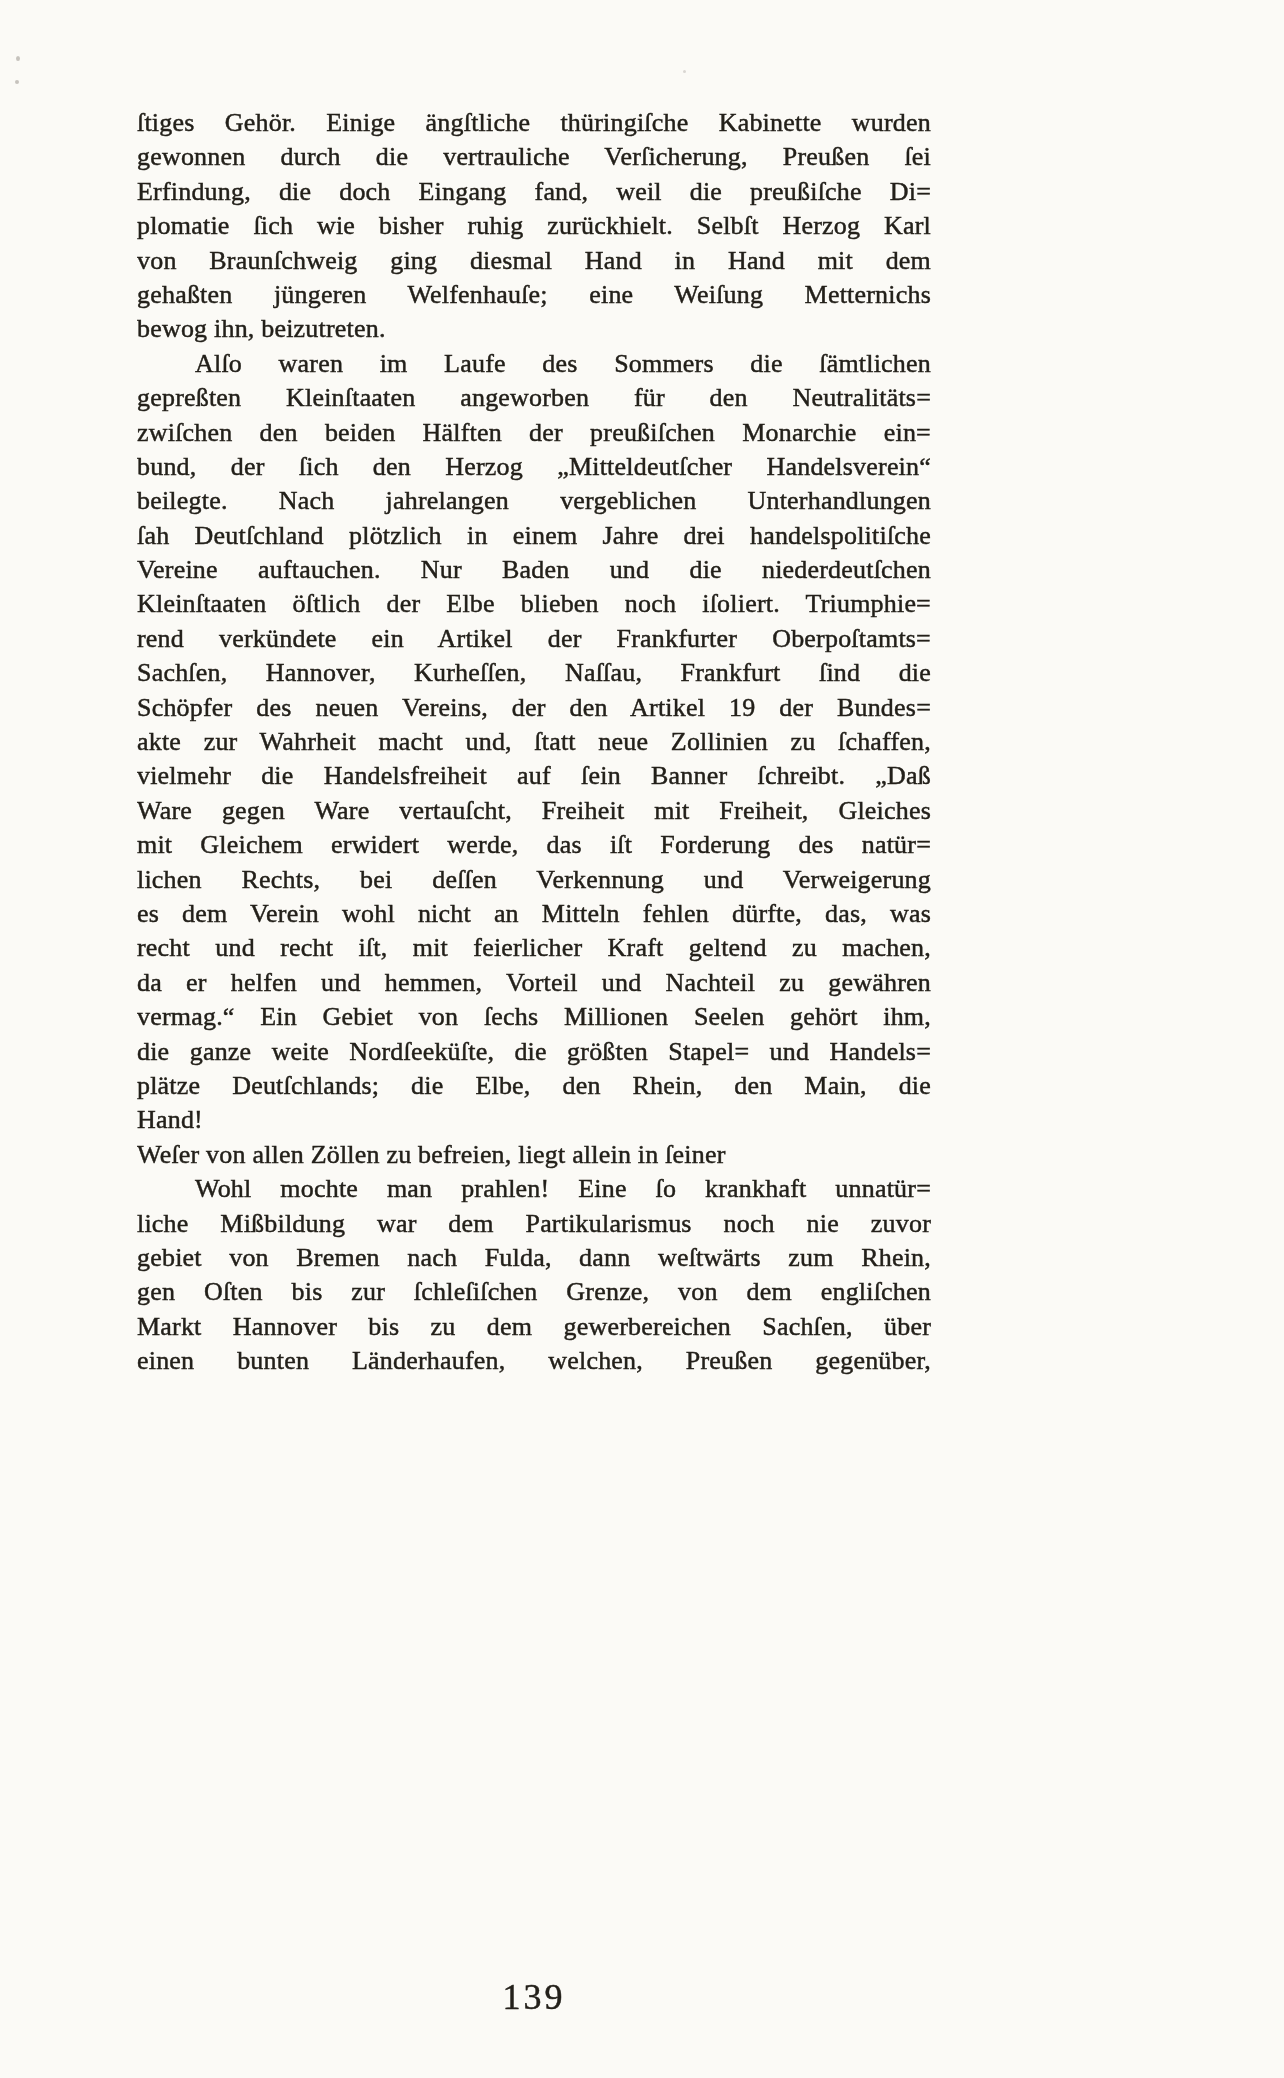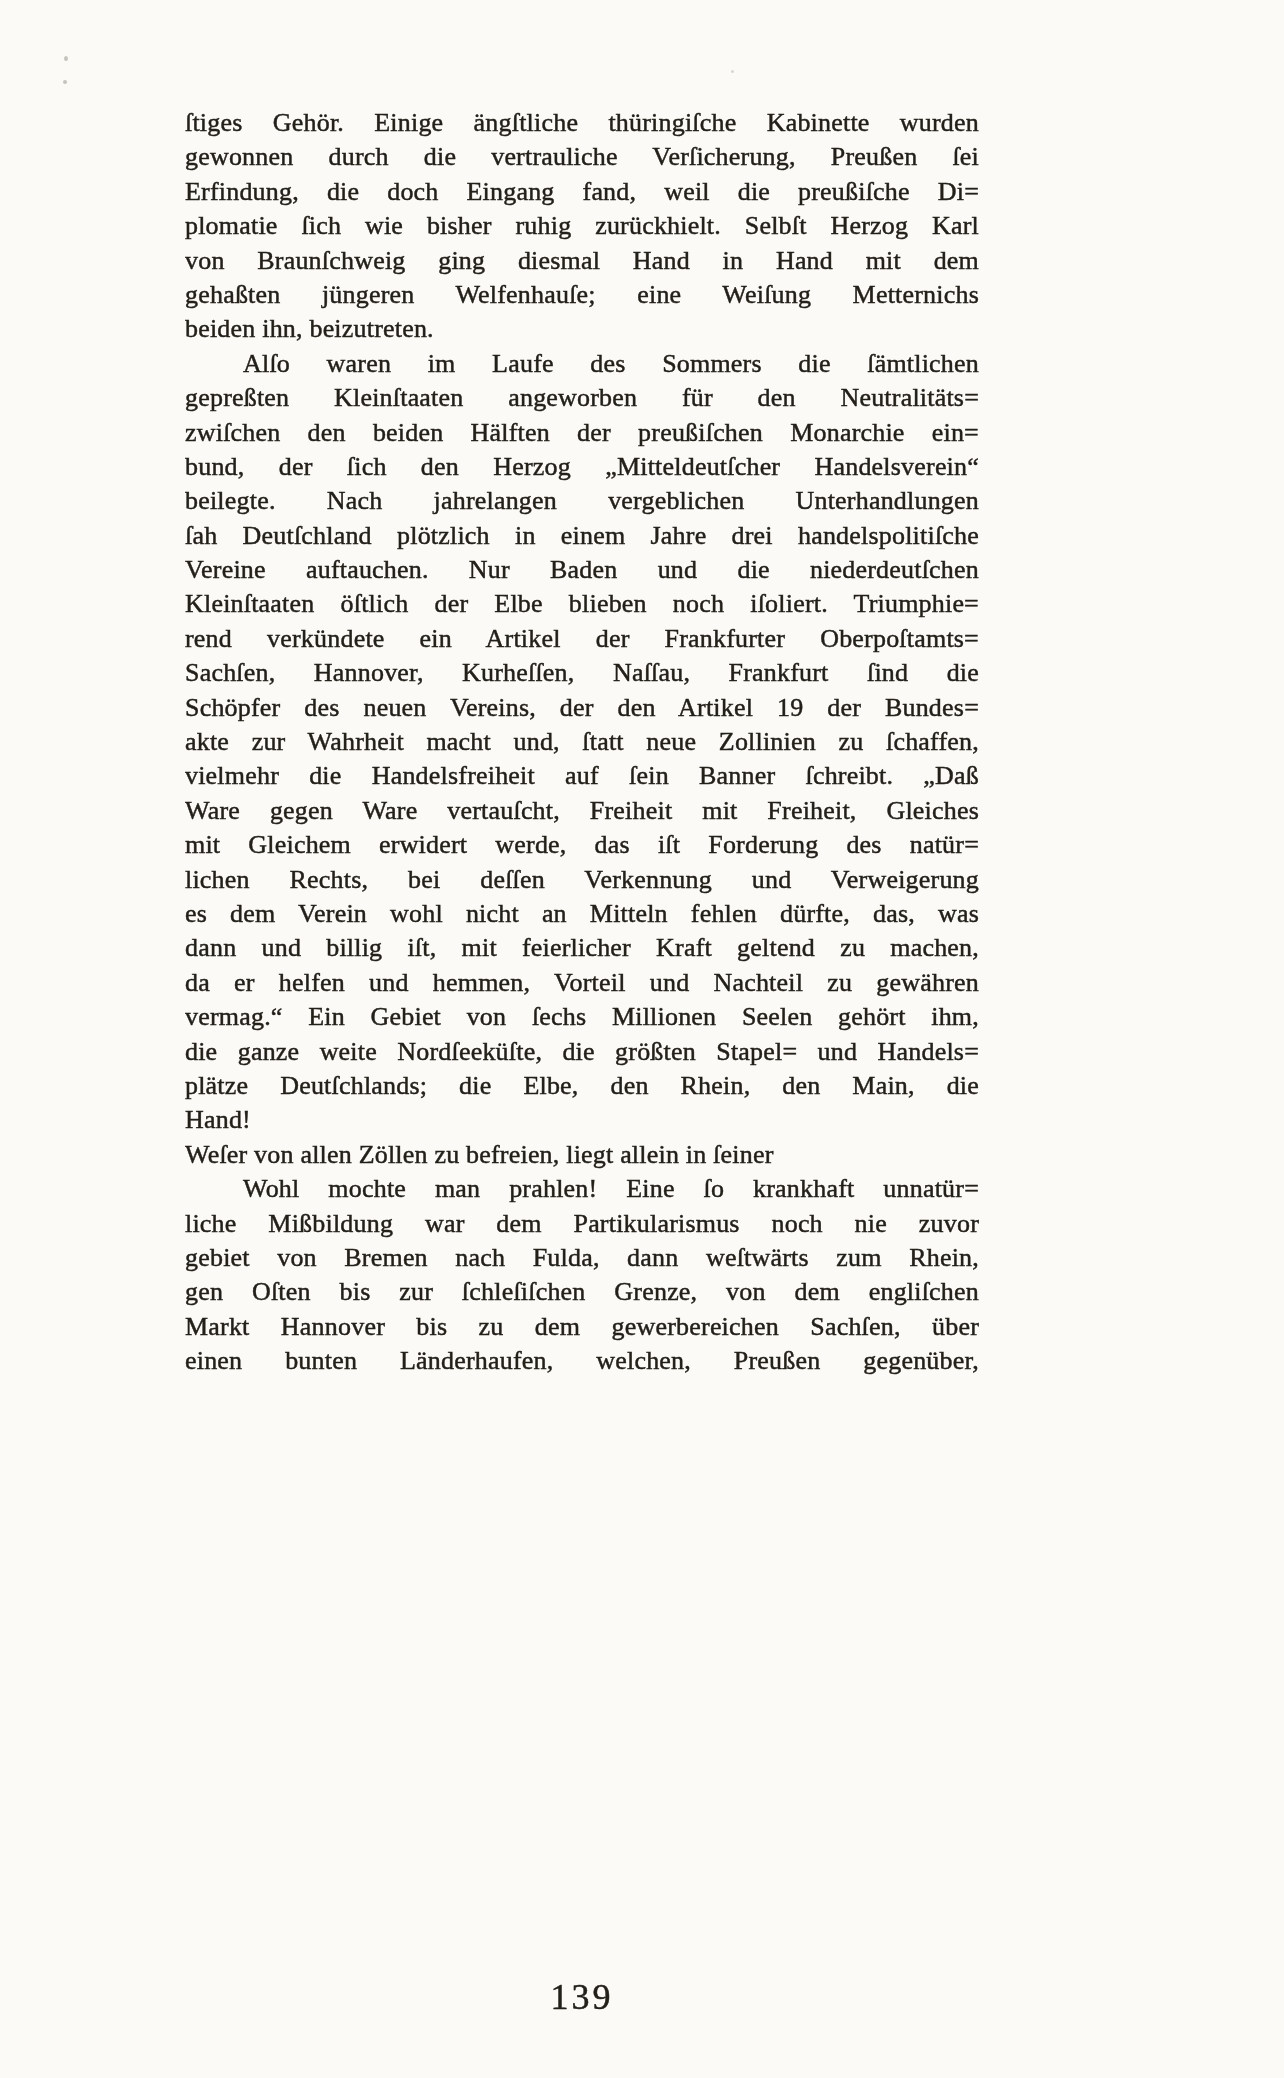--- a/index.html
+++ b/index.html
@@ -59,53 +59,53 @@
     background: #9a968e;
     opacity: 0.55;
   }
   .artifact.a1 { left: 16px; top: 56px;  width: 4px; height: 5px; }
   .artifact.a2 { left: 15px; top: 80px;  width: 4px; height: 4px; }
   .artifact.a3 { left: 683px; top: 70px; width: 3px; height: 3px; opacity: 0.35; }
 </style>
 </head>
 <body style="background: rgb(251, 250, 246);">
 
-<div class="page" style="color: rgb(35, 32, 26); margin-left: 48px;">
+<div class="page" style="color: rgb(35, 32, 26);">
   <div class="artifact a1"></div>
   <div class="artifact a2"></div>
   <div class="artifact a3"></div>
   <div class="text-block">
       <div class="paragraph endleft">
         <div class="line">ſtiges Gehör. Einige ängſtliche thüringiſche Kabinette wurden</div>
         <div class="line">gewonnen durch die vertrauliche Verſicherung, Preußen ſei</div>
         <div class="line">Erfindung, die doch Eingang fand, weil die preußiſche Di=</div>
         <div class="line">plomatie ſich wie bisher ruhig zurückhielt. Selbſt Herzog Karl</div>
         <div class="line">von Braunſchweig ging diesmal Hand in Hand mit dem</div>
         <div class="line">gehaßten jüngeren Welfenhauſe; eine Weiſung Metternichs</div>
-        <div class="line">beiden ihn, beizutreten.</div>
+        <div class="line">bewog ihn, beizutreten.</div>
       </div>
       <div class="paragraph indent endleft">
         <div class="line">Alſo waren im Laufe des Sommers die ſämtlichen</div>
         <div class="line">gepreßten Kleinſtaaten angeworben für den Neutralitäts=</div>
         <div class="line">zwiſchen den beiden Hälften der preußiſchen Monarchie ein=</div>
         <div class="line">bund, der ſich den Herzog „Mitteldeutſcher Handelsverein“</div>
         <div class="line">beilegte. Nach jahrelangen vergeblichen Unterhandlungen</div>
         <div class="line">ſah Deutſchland plötzlich in einem Jahre drei handelspolitiſche</div>
         <div class="line">Vereine auftauchen. Nur Baden und die niederdeutſchen</div>
         <div class="line">Kleinſtaaten öſtlich der Elbe blieben noch iſoliert. Triumphie=</div>
         <div class="line">rend verkündete ein Artikel der Frankfurter Oberpoſtamts=</div>
         <div class="line">Sachſen, Hannover, Kurheſſen, Naſſau, Frankfurt ſind die</div>
         <div class="line">Schöpfer des neuen Vereins, der den Artikel 19 der Bundes=</div>
         <div class="line">akte zur Wahrheit macht und, ſtatt neue Zollinien zu ſchaffen,</div>
         <div class="line">vielmehr die Handelsfreiheit auf ſein Banner ſchreibt. „Daß</div>
         <div class="line">Ware gegen Ware vertauſcht, Freiheit mit Freiheit, Gleiches</div>
         <div class="line">mit Gleichem erwidert werde, das iſt Forderung des natür=</div>
         <div class="line">lichen Rechts, bei deſſen Verkennung und Verweigerung</div>
         <div class="line">es dem Verein wohl nicht an Mitteln fehlen dürfte, das, was</div>
-        <div class="line">dann und billig iſt, mit feierlicher Kraft geltend zu machen,</div>
+        <div class="line">recht und recht iſt, mit feierlicher Kraft geltend zu machen,</div>
         <div class="line">da er helfen und hemmen, Vorteil und Nachteil zu gewähren</div>
         <div class="line">vermag.“ Ein Gebiet von ſechs Millionen Seelen gehört ihm,</div>
         <div class="line">die ganze weite Nordſeeküſte, die größten Stapel= und Handels=</div>
         <div class="line">plätze Deutſchlands; die Elbe, den Rhein, den Main, die</div>
         <div class="line">Hand!</div>
         <div class="line">Weſer von allen Zöllen zu befreien, liegt allein in ſeiner</div>
       </div>
       <div class="paragraph indent">
         <div class="line">Wohl mochte man prahlen! Eine ſo krankhaft unnatür=</div>
         <div class="line">liche Mißbildung war dem Partikularismus noch nie zuvor</div>

